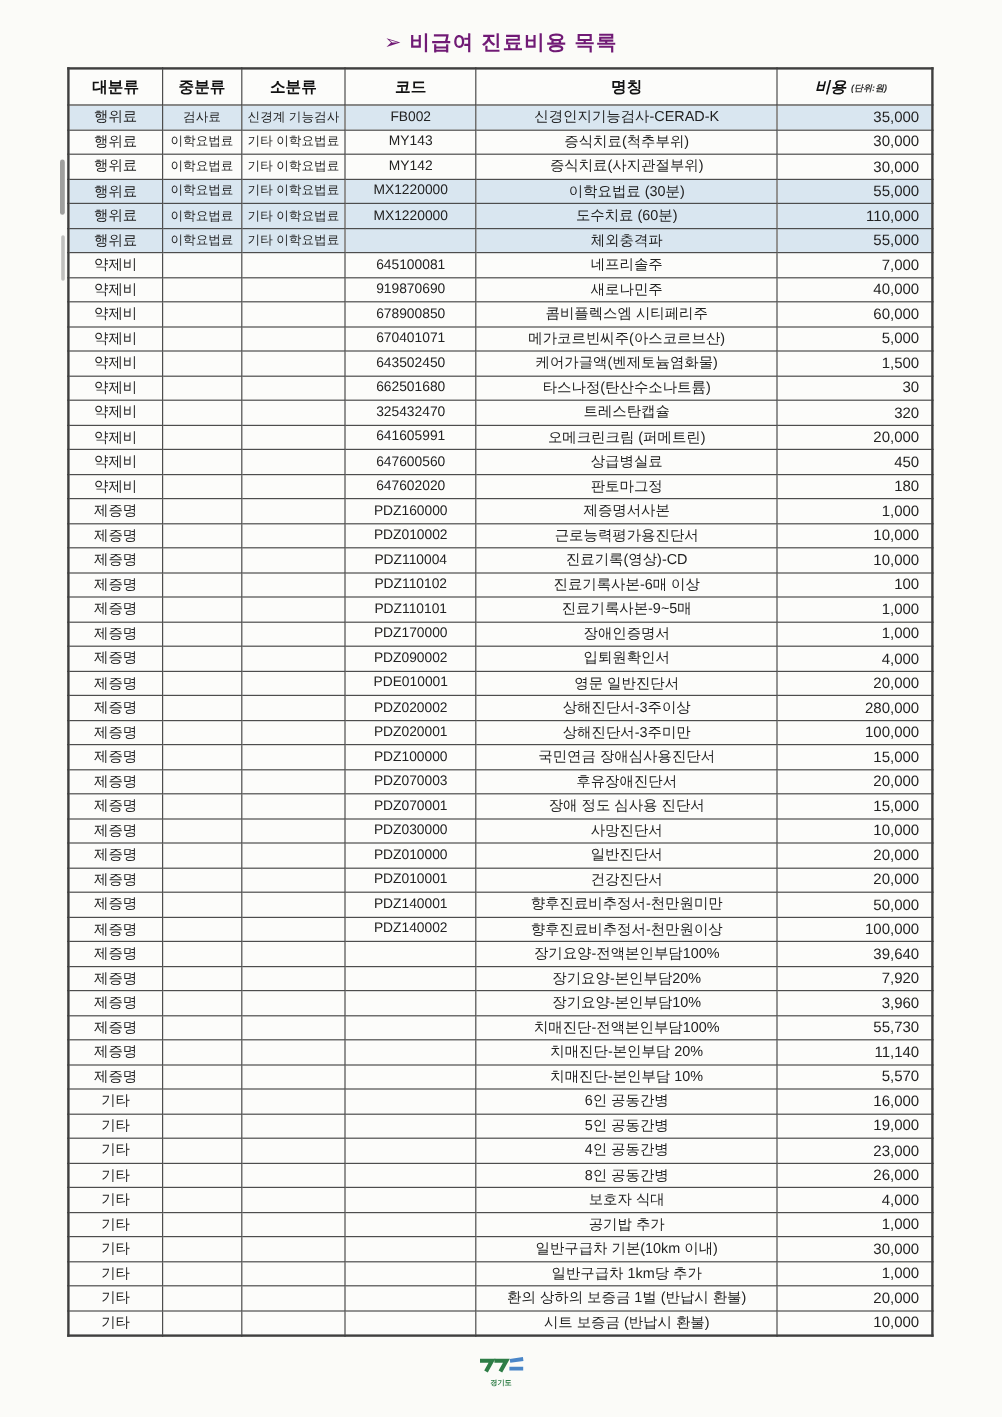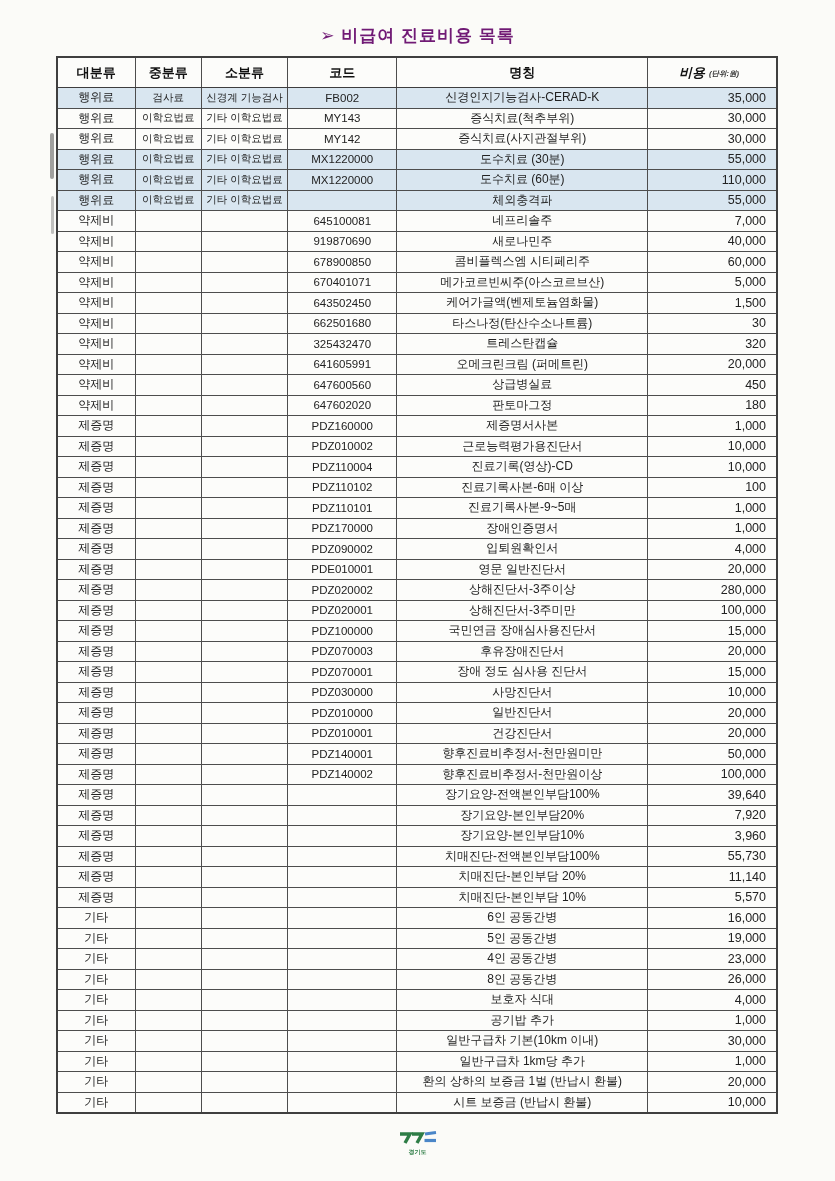--- a/index.html
+++ b/index.html
@@ -136,21 +136,21 @@
         <td class="cell-c3">기타 이학요법료</td>
         <td class="cell-code">MY142</td>
         <td class="cell-name">증식치료(사지관절부위)</td>
         <td class="cell-price">30,000</td>
       </tr>
       <tr class="hl">
         <td class="cell-c1">행위료</td>
         <td class="cell-c2">이학요법료</td>
         <td class="cell-c3">기타 이학요법료</td>
         <td class="cell-code">MX1220000</td>
-        <td class="cell-name">도수치료 (30분)</td>
+        <td class="cell-name">이학요법료 (30분)</td>
         <td class="cell-price">55,000</td>
       </tr>
       <tr class="hl">
         <td class="cell-c1">행위료</td>
         <td class="cell-c2">이학요법료</td>
         <td class="cell-c3">기타 이학요법료</td>
         <td class="cell-code">MX1220000</td>
         <td class="cell-name">도수치료 (60분)</td>
         <td class="cell-price">110,000</td>
       </tr>

